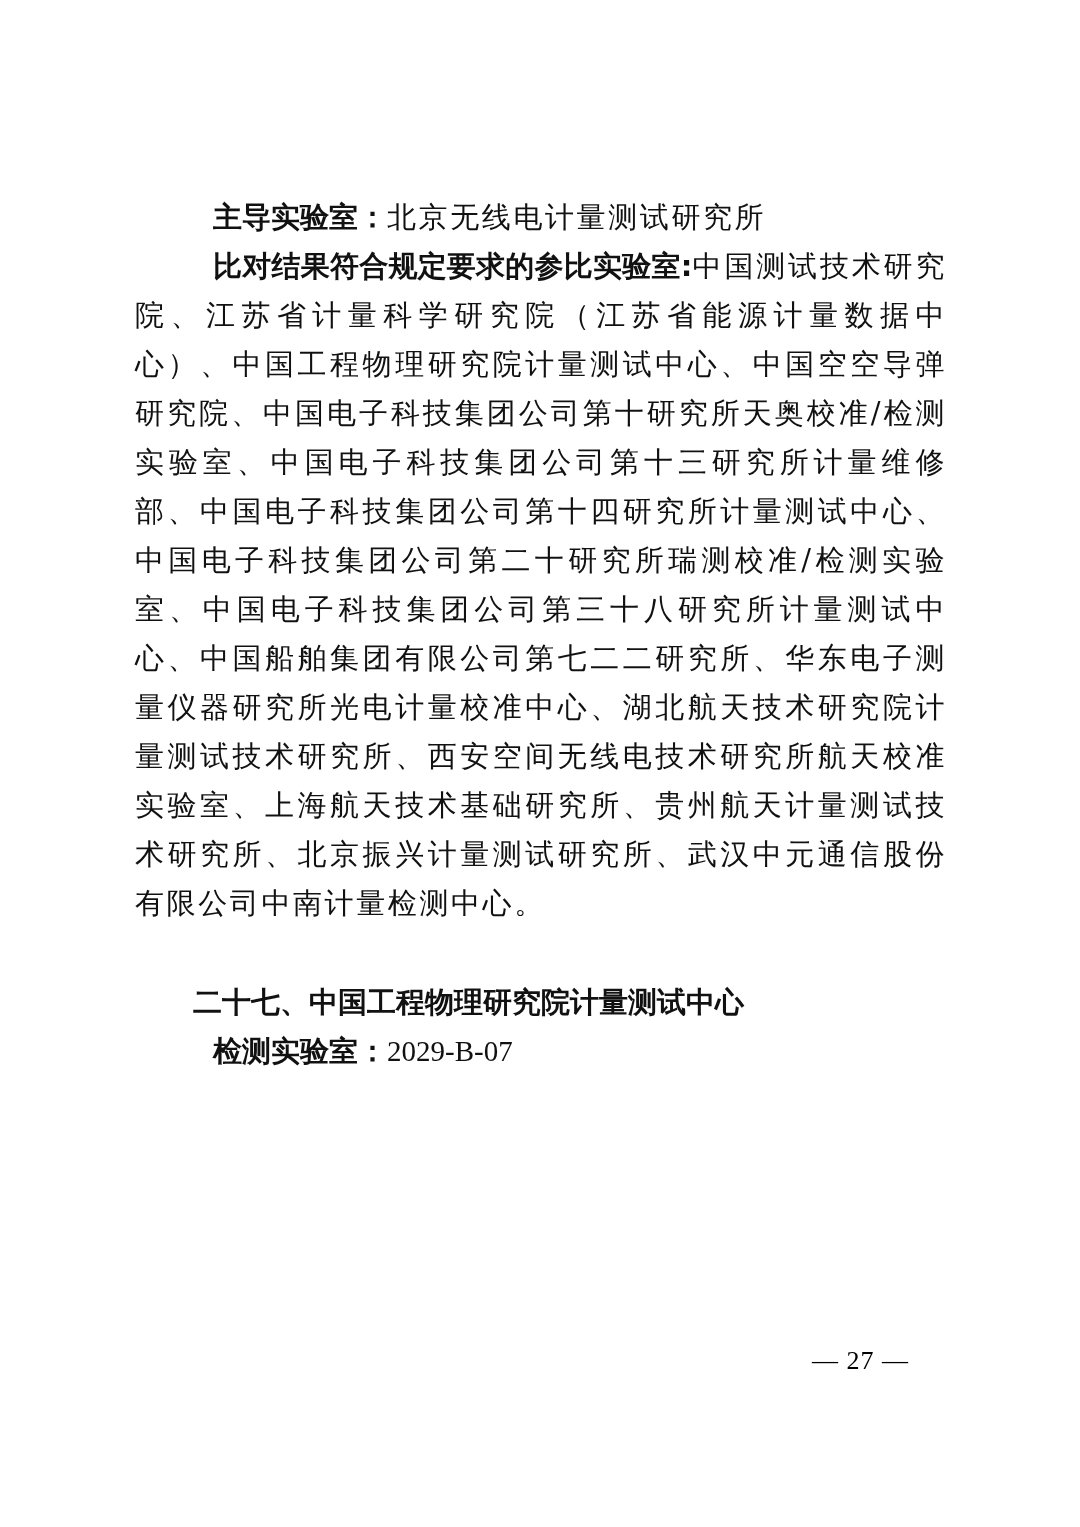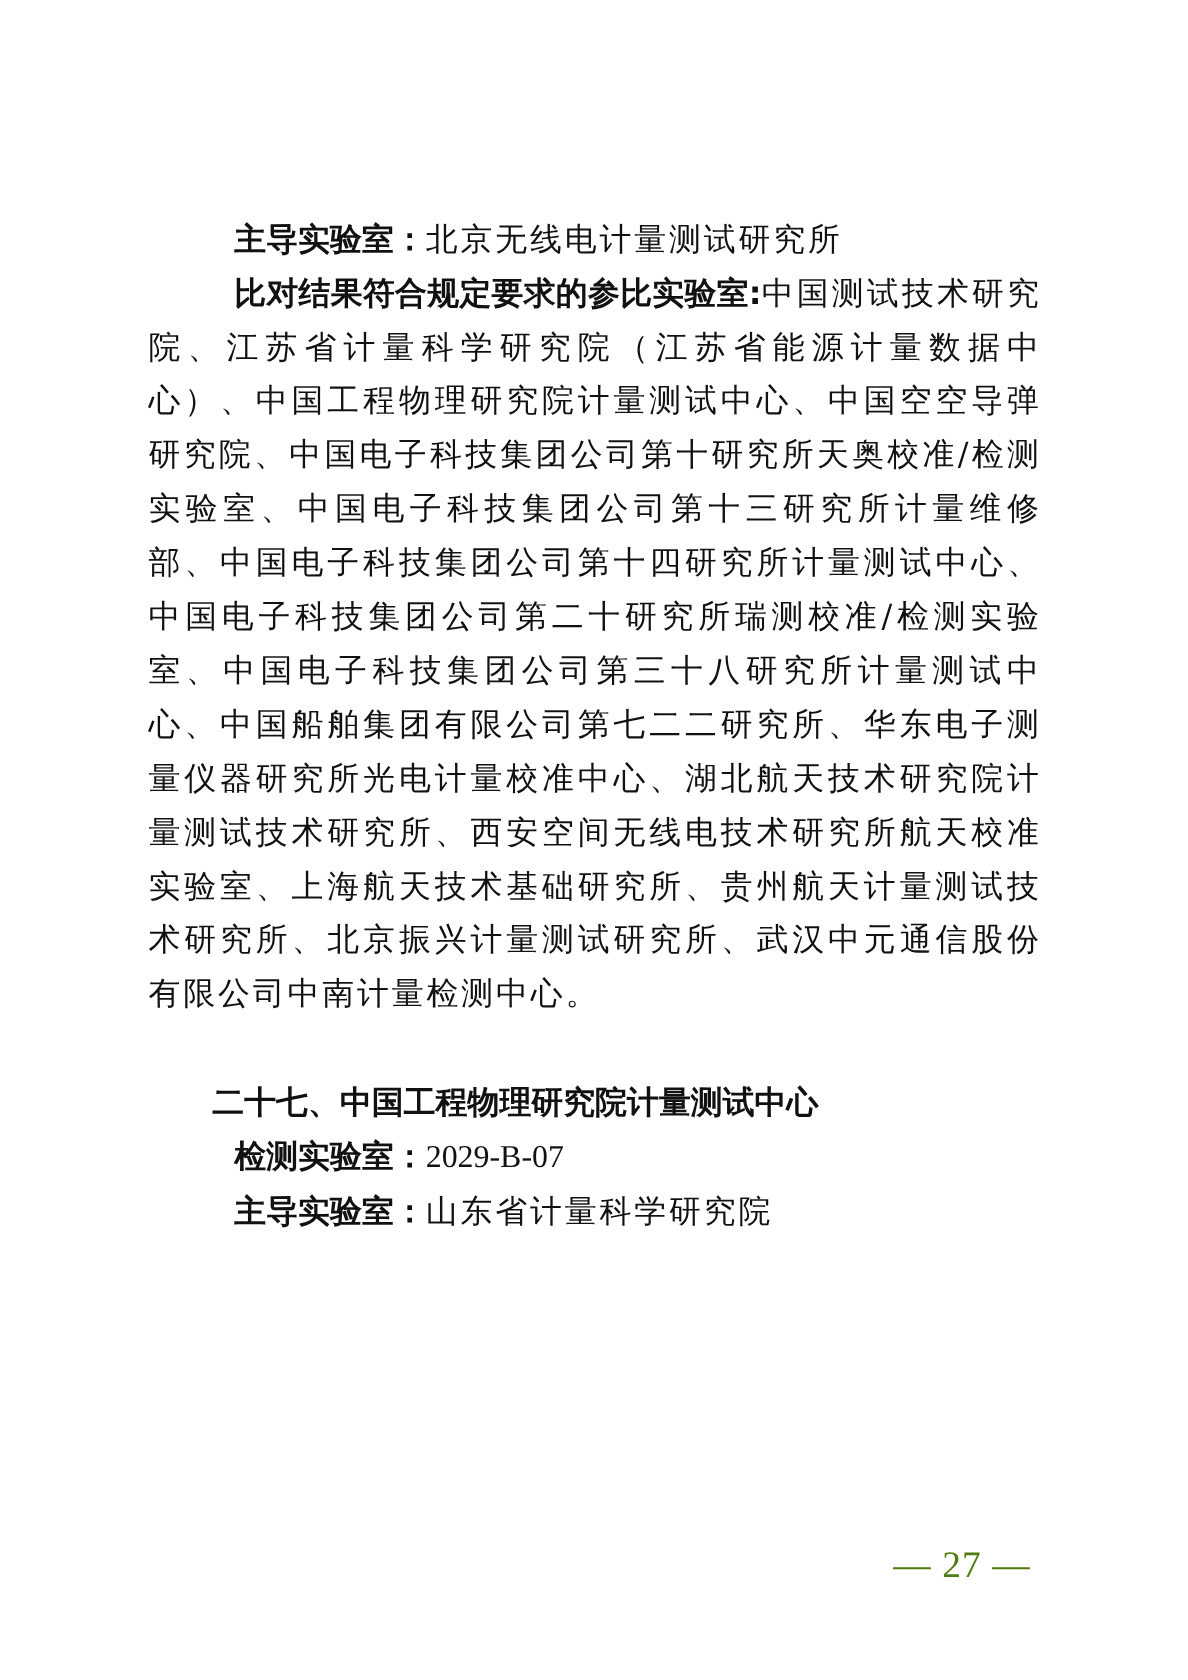--- a/index.html
+++ b/index.html
@@ -48,24 +48,24 @@
       font-weight: bold;
       letter-spacing: 0px;
     }
     .code-val {
       font-family: "Liberation Serif", serif;
       letter-spacing: 0px;
     }
     .page-number {
       position: absolute;
       left: 812px;
-      top: 1405px;
+      top: 1346px;
       font-family: "Liberation Serif", serif;
-      font-size: 34px;
-      color: #4d7c0f;
+      font-size: 26px;
+      color: #000000;
       letter-spacing: 1px;
       white-space: nowrap;
     }
   </style>
 </head>
 <body>
 
 <div class="page">
 
   <p class="para">
@@ -77,20 +77,17 @@
   </p>
 
   <div class="gap"></div>
 
   <p class="para heading">二十七、中国工程物理研究院计量测试中心</p>
 
   <p class="para">
     <span class="label">检测实验室：</span><span class="value code-val">2029-B-07</span>
   </p>
 
-  <p class="para">
-    <span class="label">主导实验室：</span><span class="value">山东省计量科学研究院</span>
-  </p>
 
 
 </div>
 
 <div class="page-number">— 27 —</div>
 
 </body></html>

